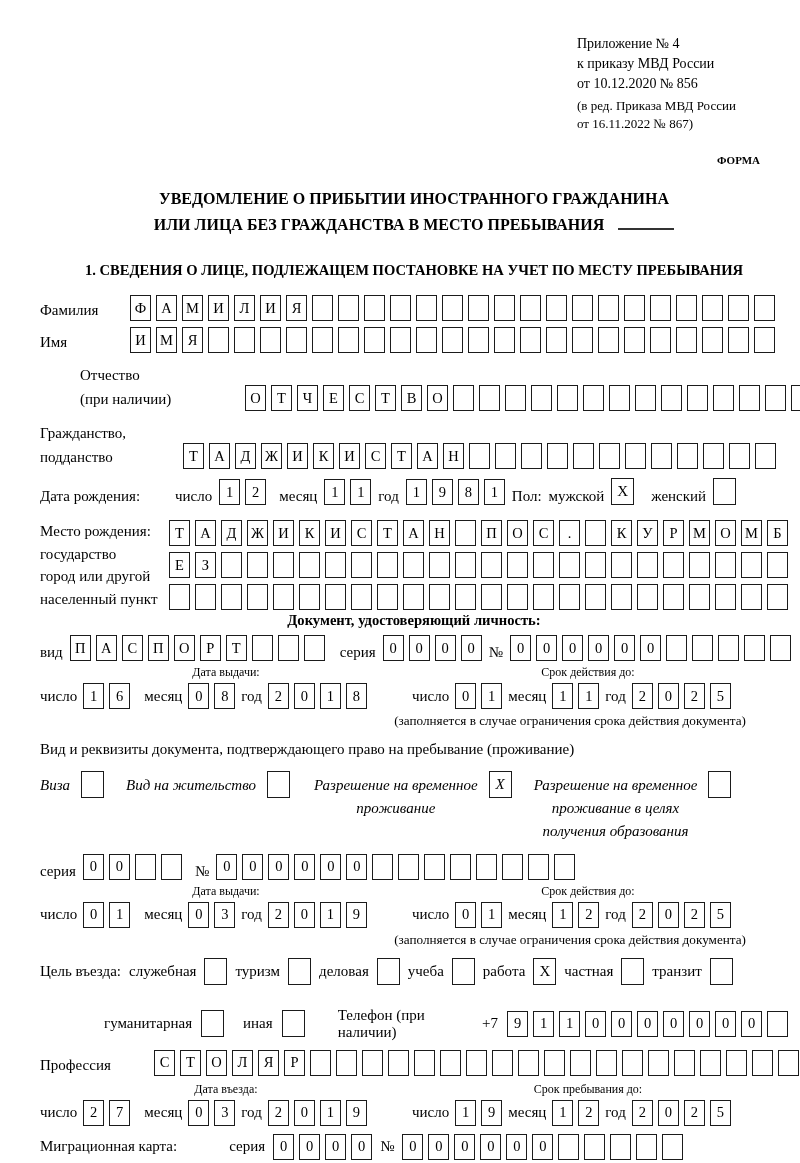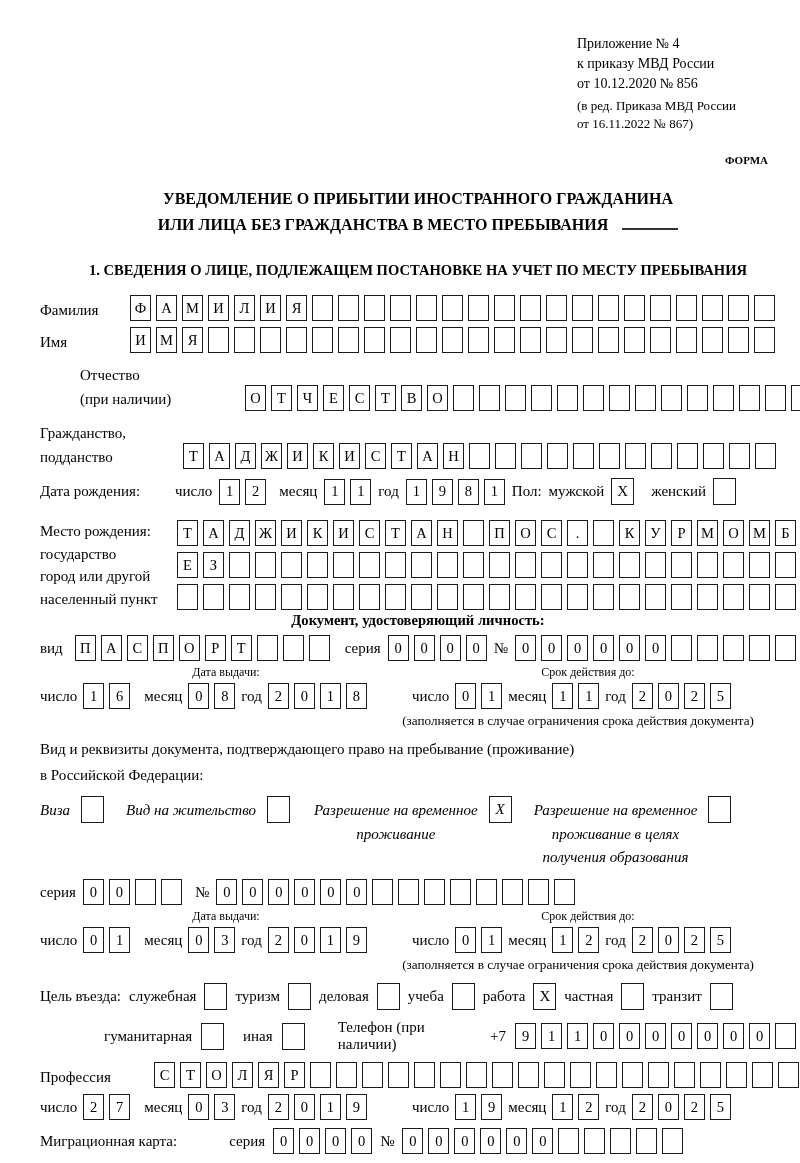--- a/index.html
+++ b/index.html
@@ -1,53 +1,53 @@
 <!DOCTYPE html>
 <html><head>
 <meta charset="utf-8">
 <style>
   html,body{margin:0;padding:0;background:#fff;}
   body{width:800px;height:1163px;overflow:hidden;color:#000;
        font-family:"Liberation Serif","DejaVu Serif",serif;}
-  .page{box-sizing:border-box;width:800px;height:1163px;padding:34px 4px 0 40px;}
+  .page{box-sizing:border-box;width:800px;height:1163px;padding:34px 12px 0 40px;}
   
   .hdr{margin-left:537px;width:225px;font-size:14px;line-height:1.42;}
   .hdr .sub{font-size:13px;margin-top:3px;line-height:1.42;}
   .forma{margin-top:20px;padding-right:28px;text-align:right;font-weight:bold;font-size:11px;}
   .title{margin-top:20px;text-align:center;font-weight:bold;font-size:16px;line-height:1.65;}
   .title-underline{display:inline-block;width:56px;height:13px;border-bottom:2.2px solid #333;margin-left:14px;}
   .sec{margin-top:24px;margin-bottom:16px;text-align:center;font-weight:bold;font-size:14.6px;}
   
   .row{display:flex;align-items:flex-end;margin-bottom:6px;}
   .lbl{font-size:15px;line-height:21px;padding-top:4px;flex:0 0 auto;}
   .lbl2{font-size:15px;line-height:24px;padding-top:4px;flex:0 0 auto;}
   .w90{width:90px;} .w165{width:165px;margin-left:40px;} .w143{width:143px;} .w163{width:163px;}
   .w128{width:128px;} .w68{width:68px;} .w114{width:114px;}
   .cells{display:flex;gap:5px;flex:0 0 auto;}
   .cell{flex:0 0 auto;box-sizing:border-box;width:21px;height:26px;border:1.6px solid #1b1b1b;
         display:flex;align-items:center;justify-content:center;font-size:14.5px;background:#fff;}
   .chk{flex:0 0 auto;box-sizing:border-box;width:23px;height:27px;border:1.6px solid #1b1b1b;
        display:flex;align-items:center;justify-content:center;font-size:15px;background:#fff;}
   .stack{display:flex;flex-direction:column;gap:6px;}
-  .inline{display:flex;align-items:center;gap:7px;font-size:15px;}
+  .inline{display:flex;align-items:flex-end;gap:7px;font-size:15px;}
   
   .dhead{display:flex;font-size:12px;margin-top:4px;}
   .dh1{width:372px;text-align:center;}
   .dh2{width:352px;text-align:center;}
   .drow{display:flex;margin-top:3px;}
   .dcol1{width:372px;display:flex;align-items:center;gap:6px;font-size:15px;}
   .dcol2{display:flex;align-items:center;gap:6px;font-size:15px;}
   .note{font-size:13.2px;text-align:right;padding-right:42px;margin-top:4px;}
   .para{font-size:15px;line-height:1.7;margin-top:8px;}
   
   .rvp-row{display:flex;align-items:flex-start;margin:8px 0 10px;font-size:15px;}
   .rvp-item{display:flex;align-items:flex-start;gap:11px;font-style:italic;}
   .rvp-lbl{text-align:center;line-height:1.55;padding-top:3px;}
   .purpose-row{display:flex;align-items:center;gap:8px;font-size:15px;margin-top:10px;flex-wrap:nowrap;}
-  .purpose-row2{display:flex;align-items:center;gap:9px;font-size:15px;margin-top:9px;margin-left:64px;}
+  .purpose-row2{display:flex;align-items:center;gap:9px;font-size:15px;margin-top:22px;margin-left:64px;}
   .mcard-row{display:flex;align-items:center;gap:8px;font-size:15px;margin-top:8px;}
   .repr{display:flex;align-items:flex-start;margin-top:8px;}
   .repr-labels div{font-size:15px;line-height:22.5px;}
 </style>
 </head>
 <body>
 
 <div class="page">
 
   <div class="hdr">
@@ -391,21 +391,20 @@
           <span class="cell">0</span>
           <span class="cell">2</span>
           <span class="cell">5</span>
         </span>
     </span>
   </div>
   <div class="note">(заполняется в случае ограничения срока действия документа)</div>
 
   <div class="para">
     <div>Вид и реквизиты документа, подтверждающего право на пребывание (проживание)</div>
-    <div>в Российской Федерации:</div>
   </div>
 
   <div class="rvp-row">
     <span class="rvp-item">
       <span class="rvp-lbl">Виза</span>
       <span class="chk"></span>
     </span>
     <span class="rvp-item" style="margin-left:22px;">
       <span class="rvp-lbl">Вид на жительство</span>
       <span class="chk"></span>
@@ -564,20 +563,24 @@
         <span class="cell"></span>
         <span class="cell"></span>
         <span class="cell"></span>
         <span class="cell"></span>
         <span class="cell"></span>
         <span class="cell"></span>
         <span class="cell"></span>
       </span>
   </div>
 
+  <div class="dhead" style="margin-top:6px;">
+    <span class="dh1">Дата въезда:</span>
+    <span class="dh2">Срок пребывания до:</span>
+  </div>
   <div class="drow">
     <span class="dcol1">
       <span>число</span>
       <span class="cells">
           <span class="cell">2</span>
           <span class="cell">7</span>
         </span>
       <span style="margin-left:8px;">месяц</span>
       <span class="cells">
           <span class="cell">0</span>

